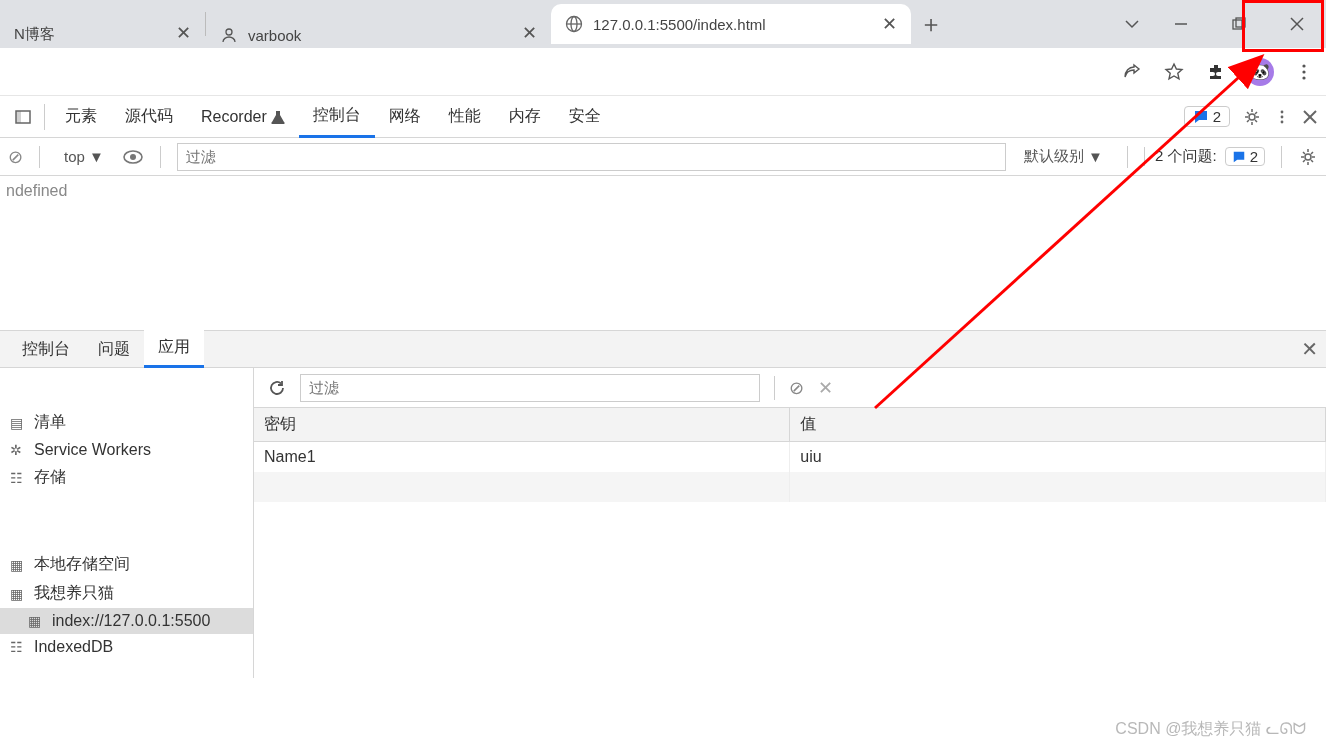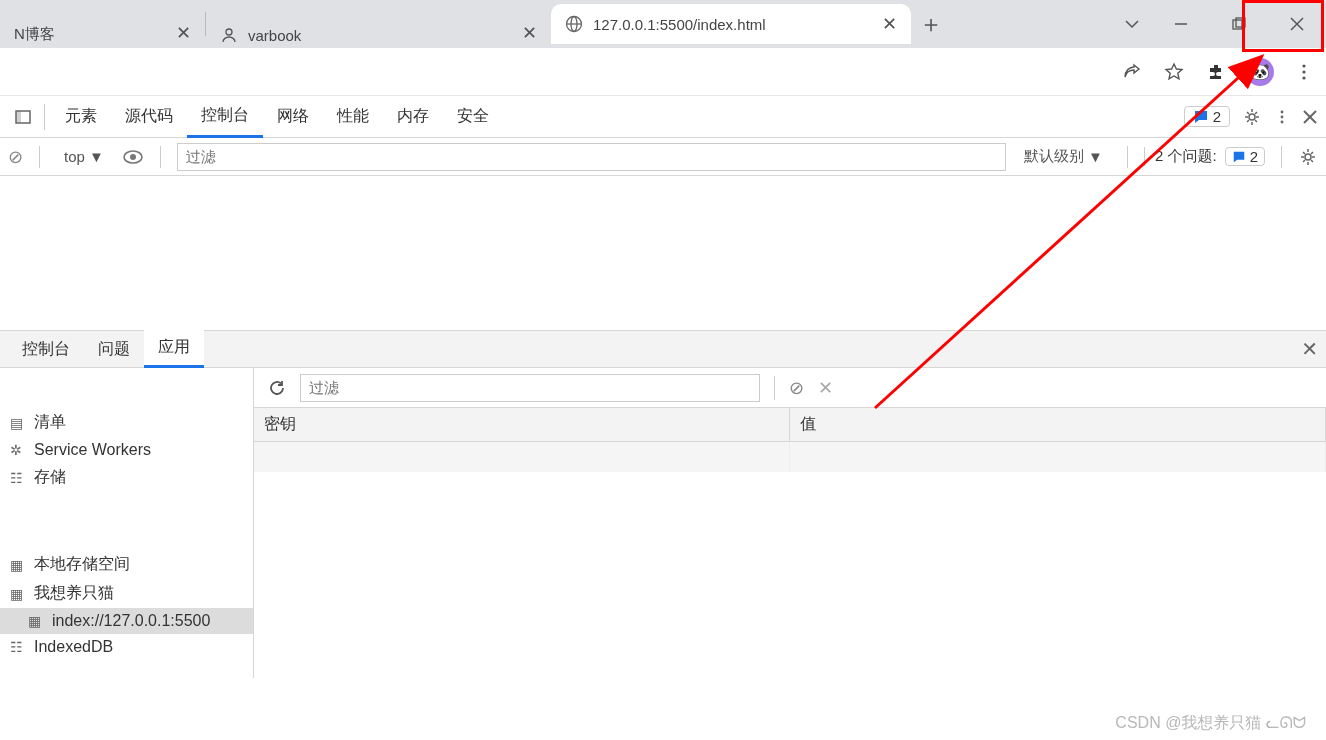--- a/index.html
+++ b/index.html
@@ -71,21 +71,21 @@
 .app-toolbar { height: 40px; border-bottom: 1px solid #d6d6d6; display: flex; align-items: center; padding: 0 14px; gap: 14px; }
 .app-filter { width: 460px; height: 28px; border: 1px solid #ccc; padding: 0 8px; font-size: 15px; color: #888; }
 .tbl-sep { width: 1px; height: 24px; background: #ccc; }
 
 .storage-table { width: 100%; font-size: 16px; border-collapse: collapse; }
 .storage-table th { text-align: left; font-weight: normal; padding: 6px 10px; border-bottom: 1px solid #d6d6d6; border-right: 1px solid #d6d6d6; background: #f3f3f3; margin-top: 41px; }
 .storage-table td { padding: 6px 10px; border-right: 1px solid #eee; }
 .storage-table tr.alt { background: #f5f5f5; }
 
 
-.watermark { position: absolute; right: 20px; bottom: 6px; font-size: 16px; color: rgba(160,160,160,0.75); font-family: Arial; }
+.watermark { position: absolute; right: 20px; bottom: 0; font-size: 16px; color: rgba(160,160,160,0.75); font-family: Arial; }
 
 svg { display: block; }
 
 
 .red-arrow { position: absolute; pointer-events: none; }
 </style>
 </head>
 <body>
 
 <div class="tab-strip">
@@ -176,20 +176,26 @@
         <rect x="2" y="3" width="5" height="12" fill="#666" opacity="0.3"></rect>
       </svg>
   </div>
   <div class="divider"></div>
   <div class="dt-tab">
       <span>元素</span>
     </div>
   <div class="dt-tab">
       <span>源代码</span>
     </div>
+  <div class="dt-tab">
+    <span>Recorder</span>
+    <svg width="14" height="14" viewBox="0 0 14 14">
+        <path d="M5 1h4v4l4 7a1 1 0 01-1 2H2a1 1 0 01-1-2l4-7V1z" fill="#555"></path>
+      </svg>
+  </div>
   <div class="dt-tab active">
       <span>控制台</span>
     </div>
   <div class="dt-tab">
       <span>网络</span>
     </div>
   <div class="dt-tab">
       <span>性能</span>
     </div>
   <div class="dt-tab">
@@ -260,20 +266,23 @@
   <div class="divider" style="height:22px"></div>
   <span class="gear">
     <svg width="20" height="20" viewBox="0 0 20 20">
         <circle cx="10" cy="10" r="3" fill="none" stroke="#666" stroke-width="1.5"></circle>
         <path d="M10 2v3M10 15v3M3 10h3M14 10h3M5 5l2 2M13 13l2 2M15 5l-2 2M7 13l-2 2" stroke="#666" stroke-width="1.5"></path>
       </svg>
   </span>
 </div>
 
 <div class="console-out">
+  <div class="console-line">
+    <span class="code-undef">ndefined</span>
+  </div>
 </div>
 
 <div class="drawer-tabs">
   <div class="drawer-tab">
       <span>控制台</span>
     </div>
   <div class="drawer-tab">
       <span>问题</span>
     </div>
   <div class="drawer-tab active">
@@ -330,20 +339,24 @@
       <span style="color:#aaa;font-size:18px">✕</span>
     </div>
     <table class="storage-table">
       <thead>
         <tr>
           <th style="width:50%"><span>密钥</span></th>
           <th><span>值</span></th>
         </tr>
       </thead>
       <tbody>
+        <tr>
+          <td>Name1</td>
+          <td>uiu</td>
+        </tr>
         <tr class="alt">
             <td>&nbsp;</td>
             <td></td>
           </tr>
       </tbody>
     </table>
   </div>
 </div>
 
 <div class="red-box" style="left:1242px;top:0;width:82px;height:52px"></div>

